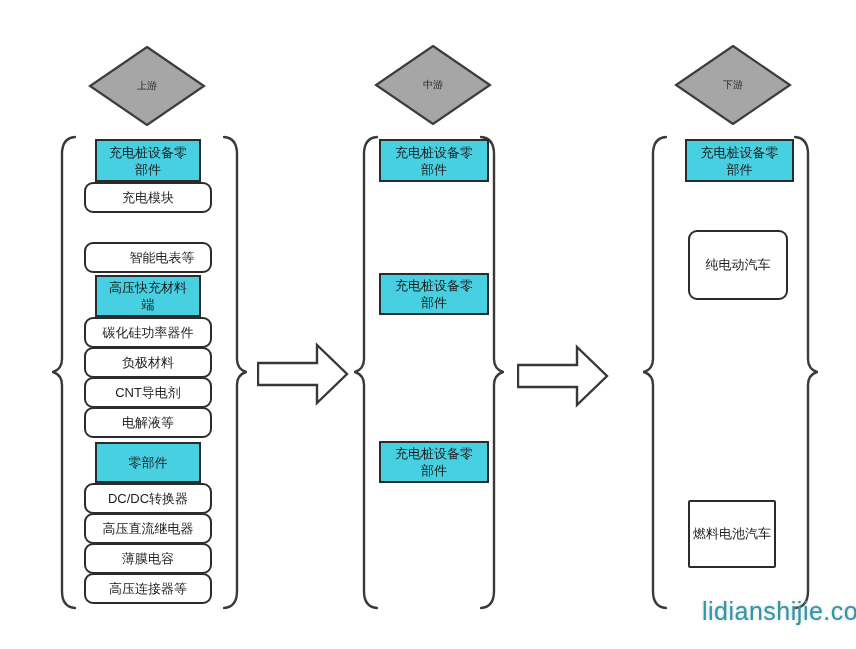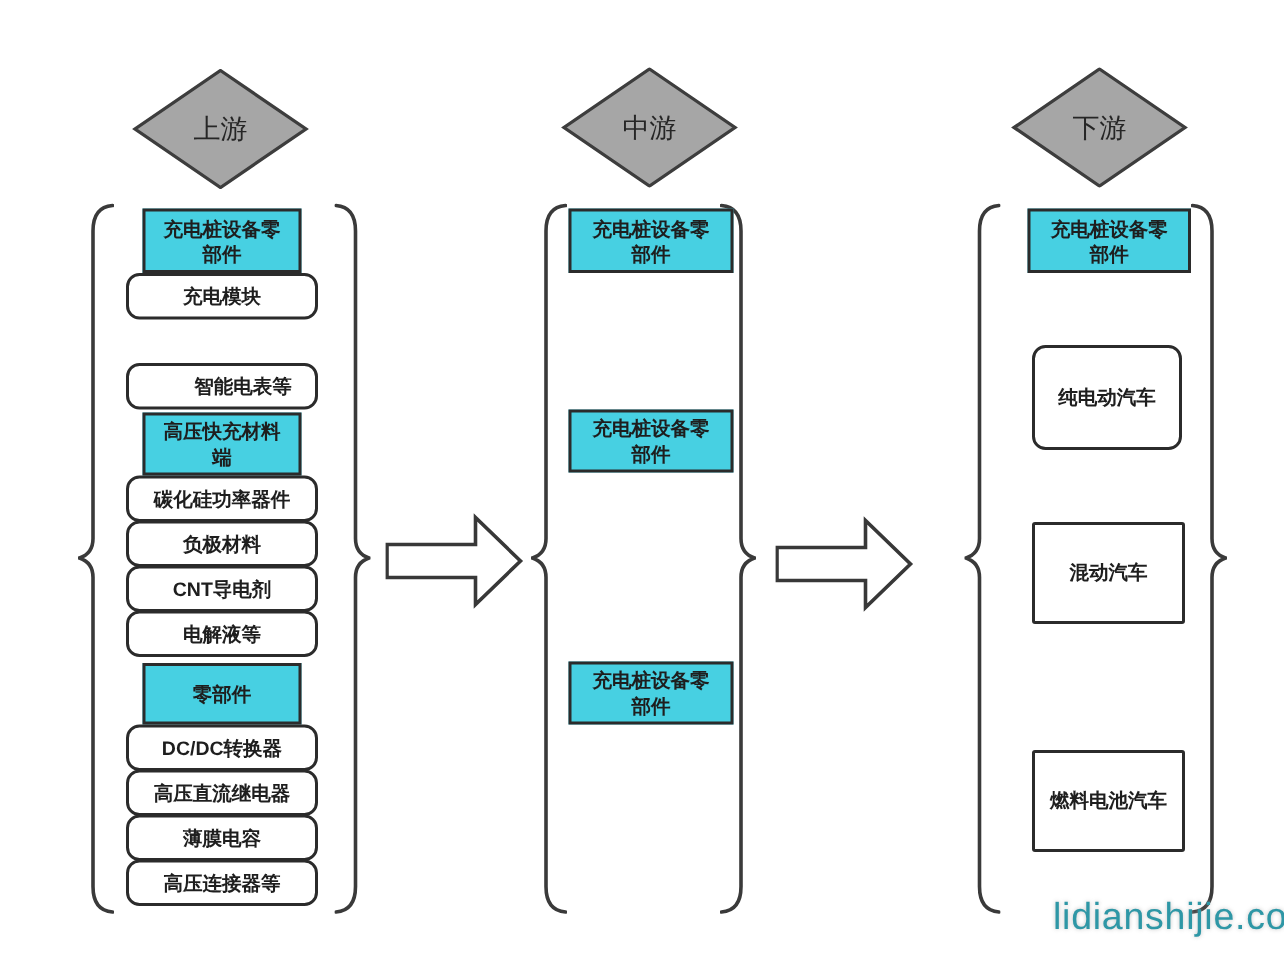--- a/index.html
+++ b/index.html
@@ -1,24 +1,24 @@
 <!DOCTYPE html>
 <html><head>
 <meta charset="utf-8">
 <style>
   html,body{margin:0;padding:0;background:#fff;}
   .canvas{position:relative;width:856px;height:649px;background:#ffffff;overflow:hidden;
           font-family:"Liberation Sans","DejaVu Sans",sans-serif;}
   .diamond-wrap{position:absolute;width:118px;height:80px;}
   .diamond-wrap svg{position:absolute;left:0;top:0;}
   .diamond-label{position:absolute;left:0;top:0;width:118px;height:80px;display:flex;
-          align-items:center;justify-content:center;font-size:18px;color:#262626;}
+          align-items:center;justify-content:center;font-size:10px;color:#262626;}
   .brace{position:absolute;width:24px;height:475px;top:135px;}
   .box{position:absolute;box-sizing:border-box;display:flex;align-items:center;justify-content:center;
-       text-align:center;font-size:13px;color:#1e1e1e;background:#fff;font-weight:bold;}
+       text-align:center;font-size:13px;color:#1e1e1e;background:#fff;}
   .cyan{background:#47d0e2;border:2.4px solid #2b2b2b;z-index:1;line-height:17px;}
   .cyan .wrap{display:inline-block;width:86px;}
   .white-r{border:2.4px solid #2b2b2b;border-radius:9px;z-index:2;}
   .white-s{border:2.4px solid #2b2b2b;border-radius:2px;z-index:2;}
   .arrow{position:absolute;width:92px;height:64px;}
   .watermark{position:absolute;left:702px;top:597px;width:150px;text-align:right;font-size:25px;
        color:#2e97a6;z-index:5;text-shadow:0 0 3px rgba(185,185,185,.85);letter-spacing:.5px;}
 </style>
 </head>
 <body>
@@ -103,18 +103,17 @@
     <span class="wrap">充电桩设备零部件</span>
   </div>
   <div class="box cyan" style="left:379px;top:441px;width:110px;height:42px;">
     <span class="wrap">充电桩设备零部件</span>
   </div>
 
   <div class="box cyan" style="left:685px;top:139px;width:109px;height:43px;">
     <span class="wrap">充电桩设备零部件</span>
   </div>
   <div class="box white-r" style="left:688px;top:230px;width:100px;height:70px;">纯电动汽车</div>
-  <div class="box white-s" style="left:688px;top:348px;width:102px;height:68px;">混动汽车</div>
-  <div class="box white-s" style="left:688px;top:500px;width:102px;height:68px;text-align:center;">燃料电池汽车</div>
+  <div class="box white-s" style="left:688px;top:500px;width:88px;height:68px;text-align:center;">燃料电池汽车</div>
 
   <div class="watermark">lidianshijie.com</div>
 
 </div>
 
 </body></html>

